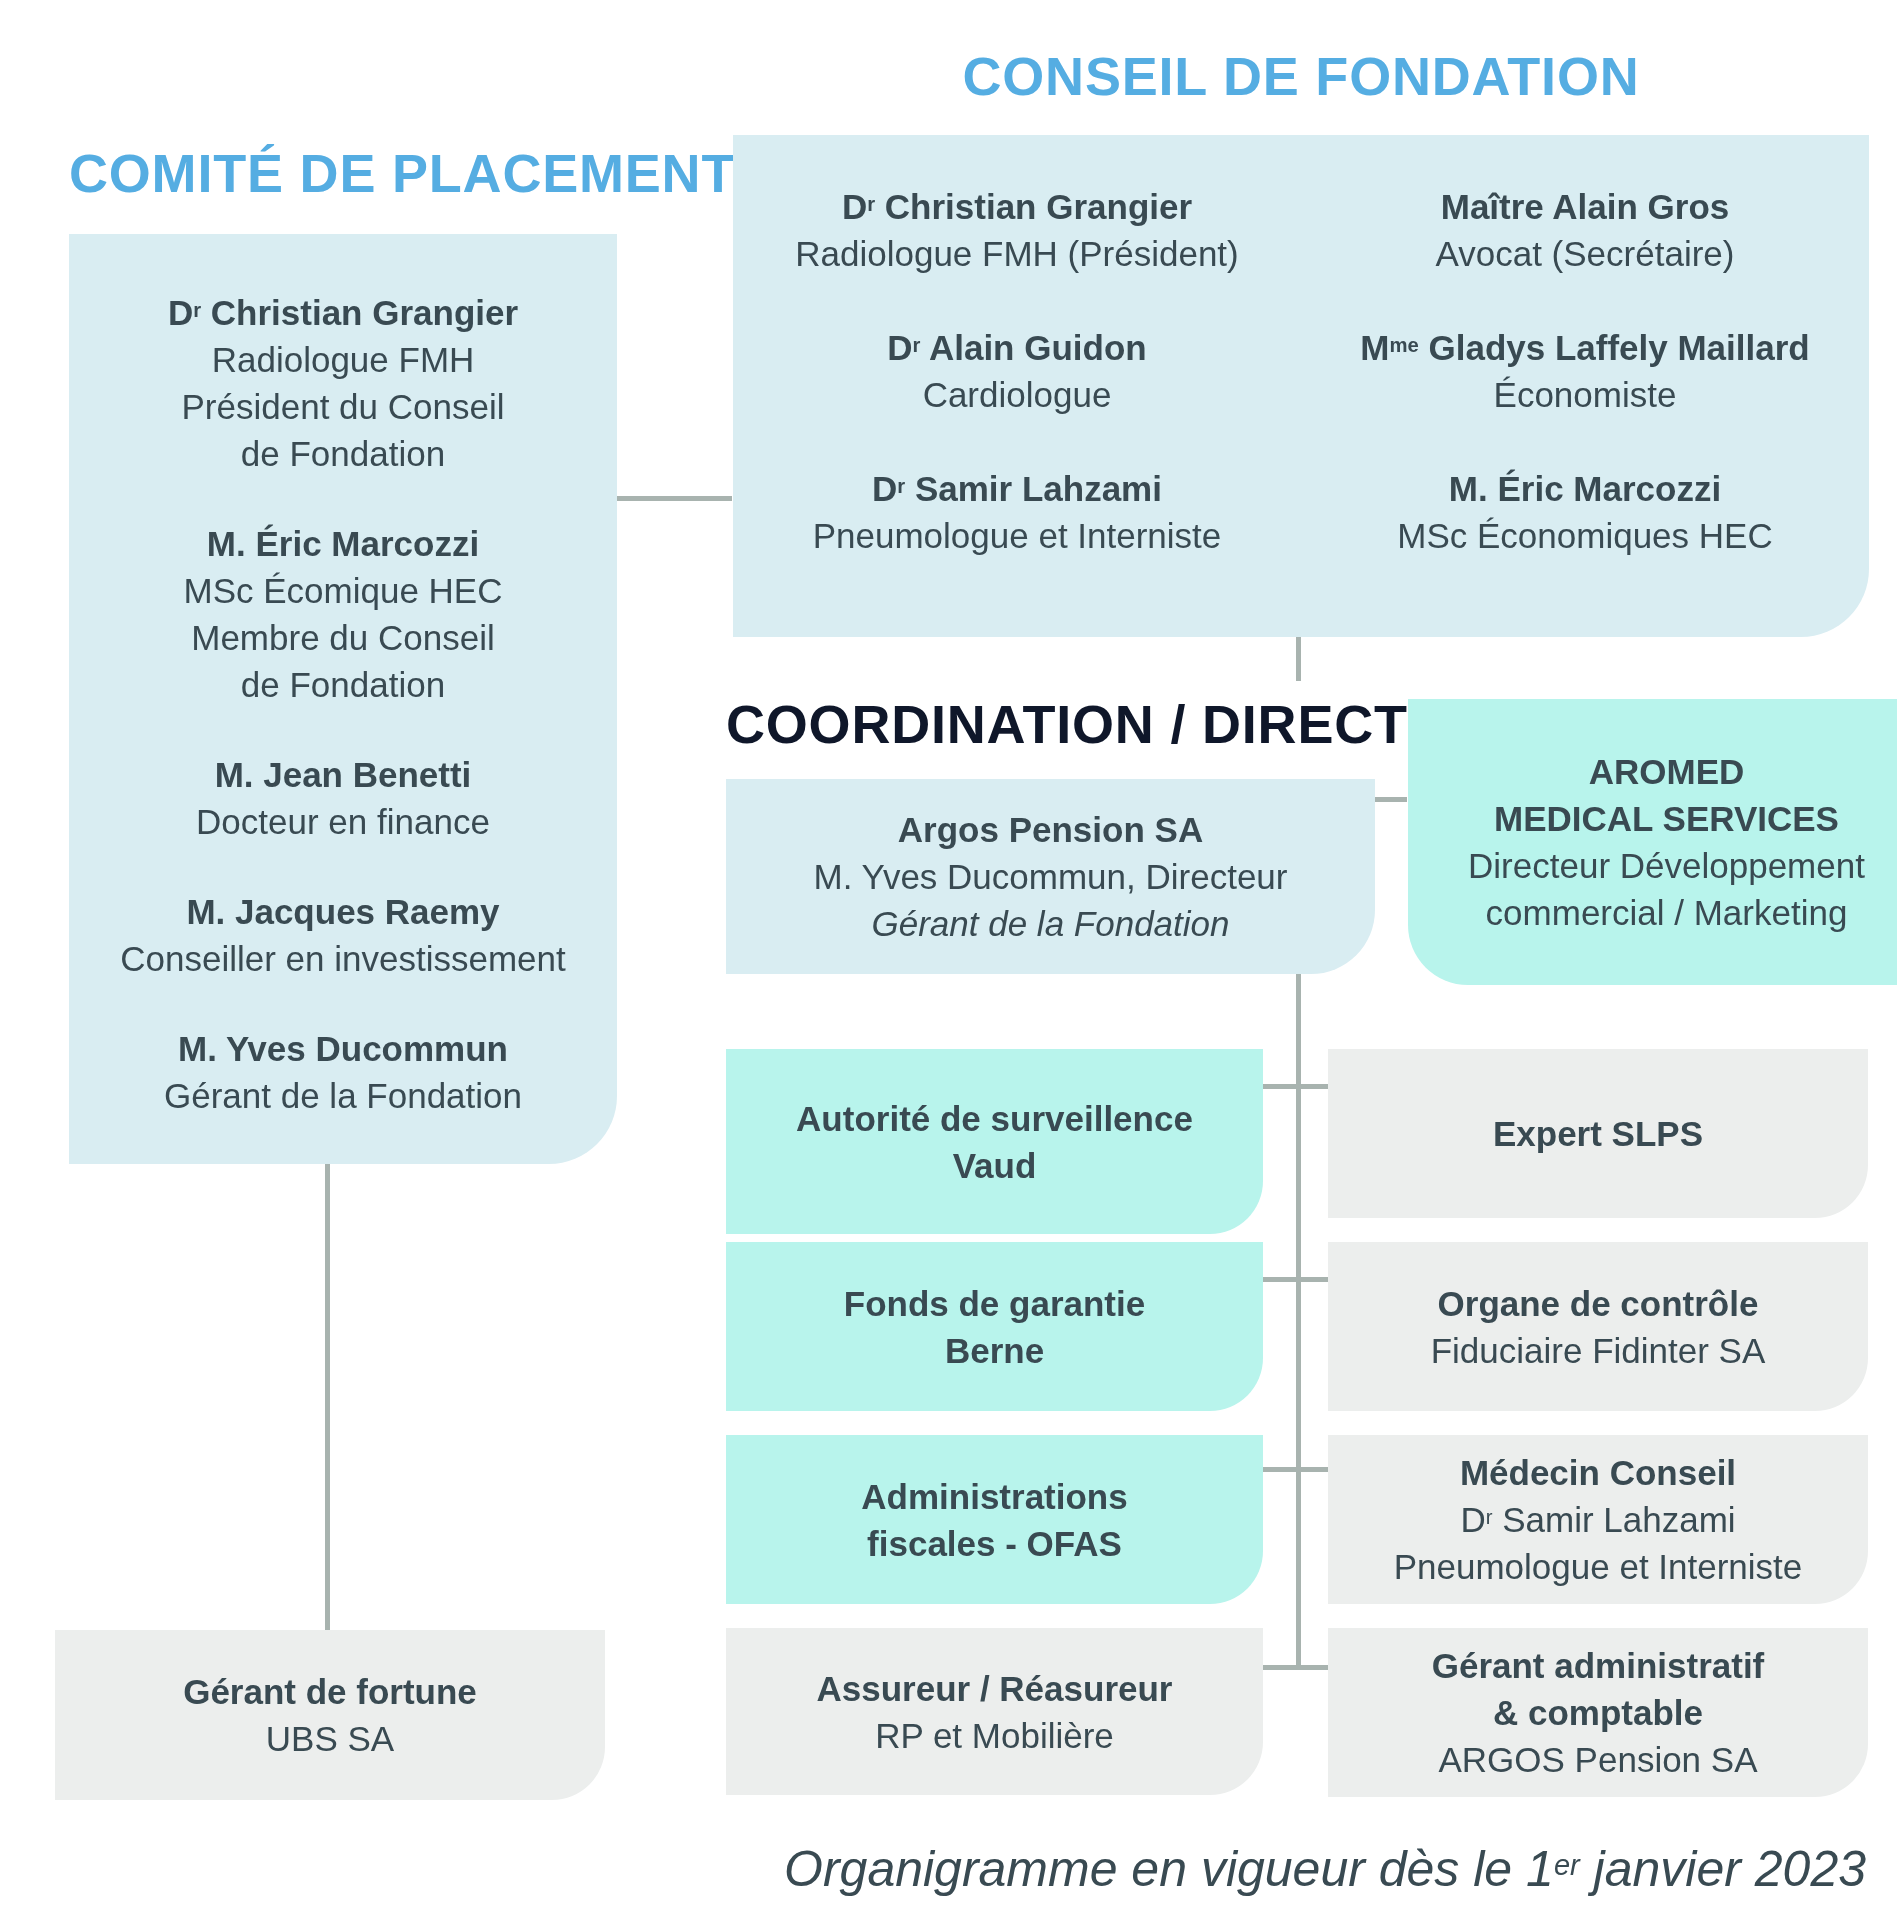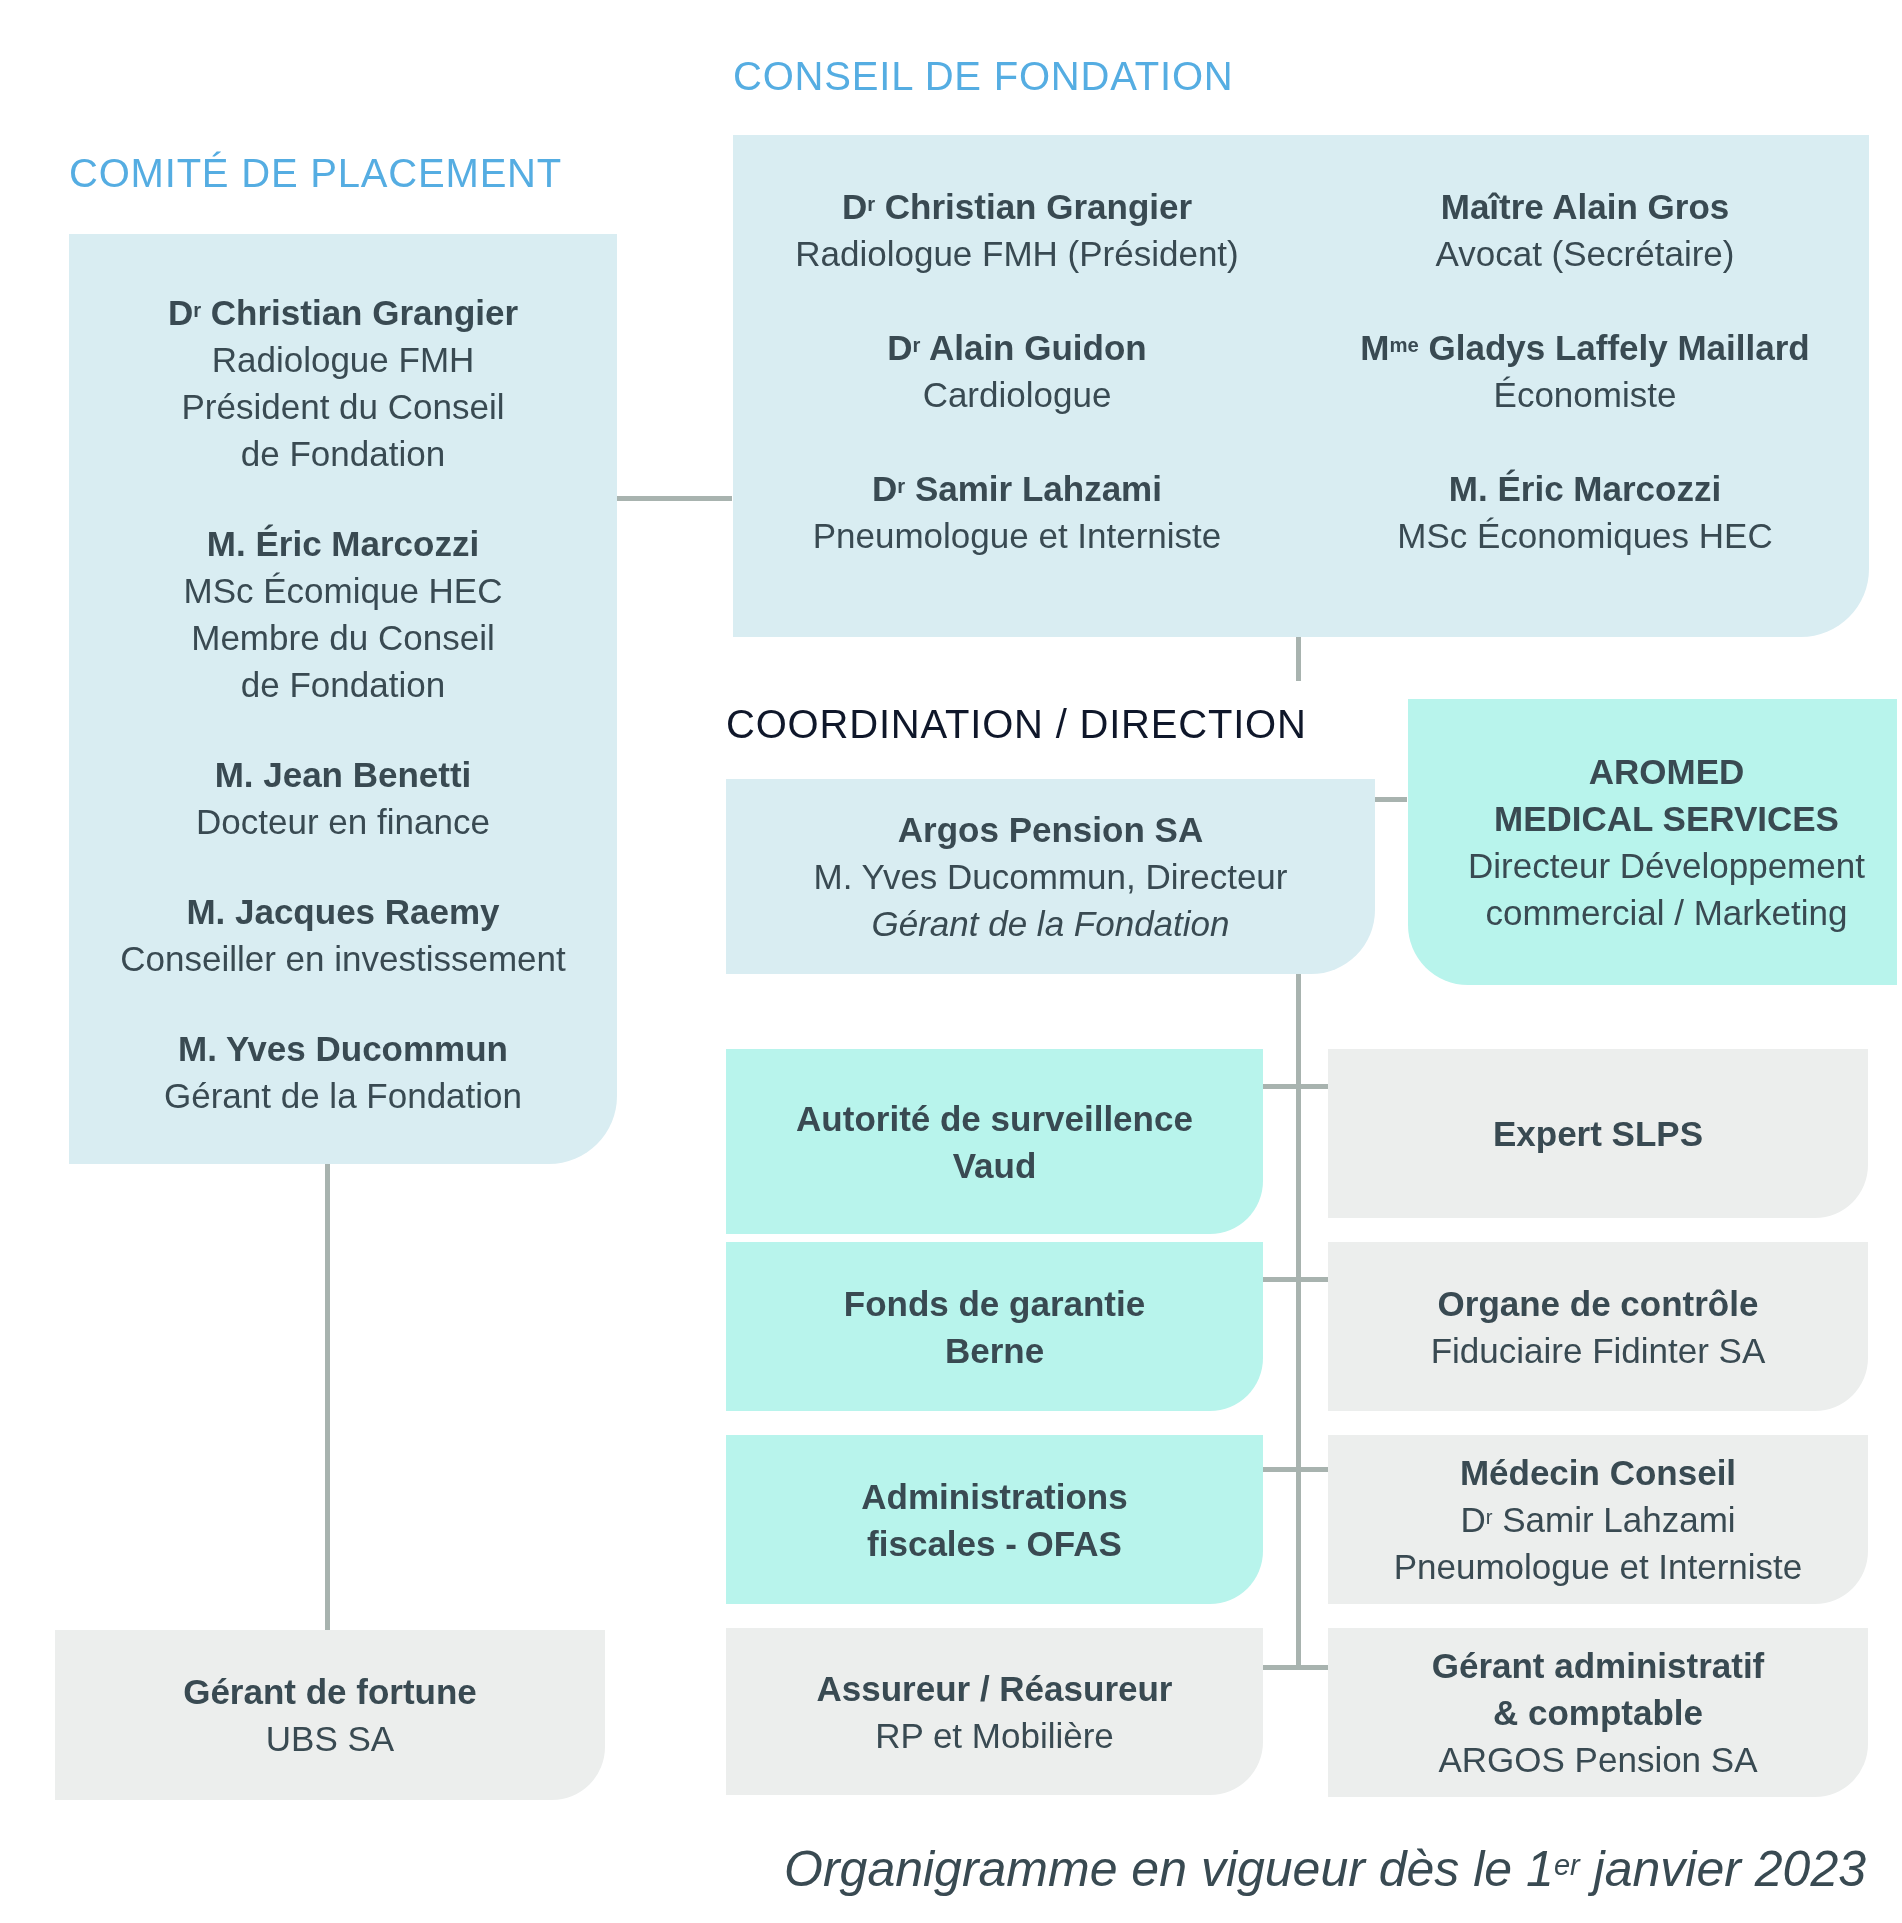--- a/index.html
+++ b/index.html
@@ -7,25 +7,25 @@
     position:relative;
     width:1903px;height:1924px;
     background:#ffffff;
     font-family:"Liberation Sans",sans-serif;
     color:#394a52;
     font-size:35px;
     overflow:hidden;
   }
   .hd{
     position:absolute;
-    font-weight:400;
-    font-size:40px;
+    font-weight:700;
+    font-size:54px;
     line-height:47px;
     letter-spacing:0.8px;
-    text-align:left;
+    text-align:center;
     white-space:nowrap;
   }
   .hd-blue{color:#55ade2;}
   .hd-turq{color:#0f172a;}
   .bx{
     position:absolute;
     display:flex;
     flex-direction:column;
     align-items:center;
     justify-content:center;

